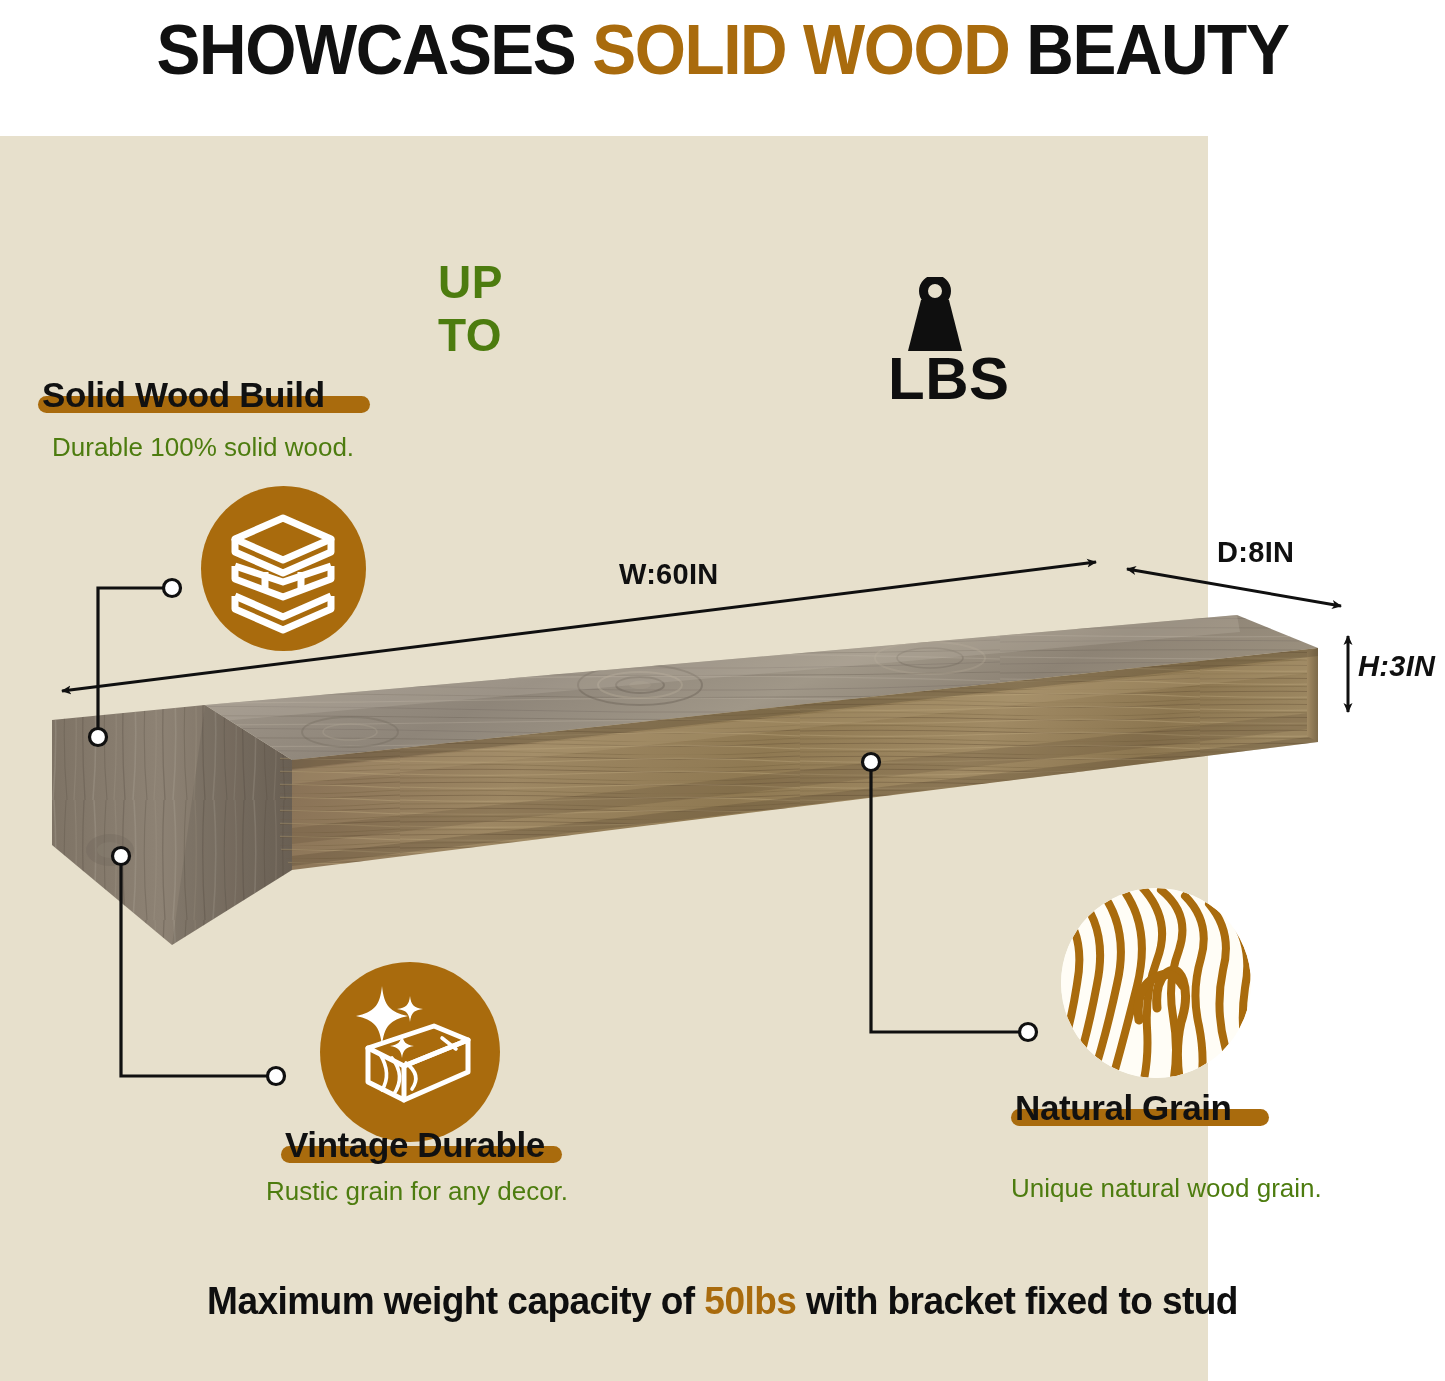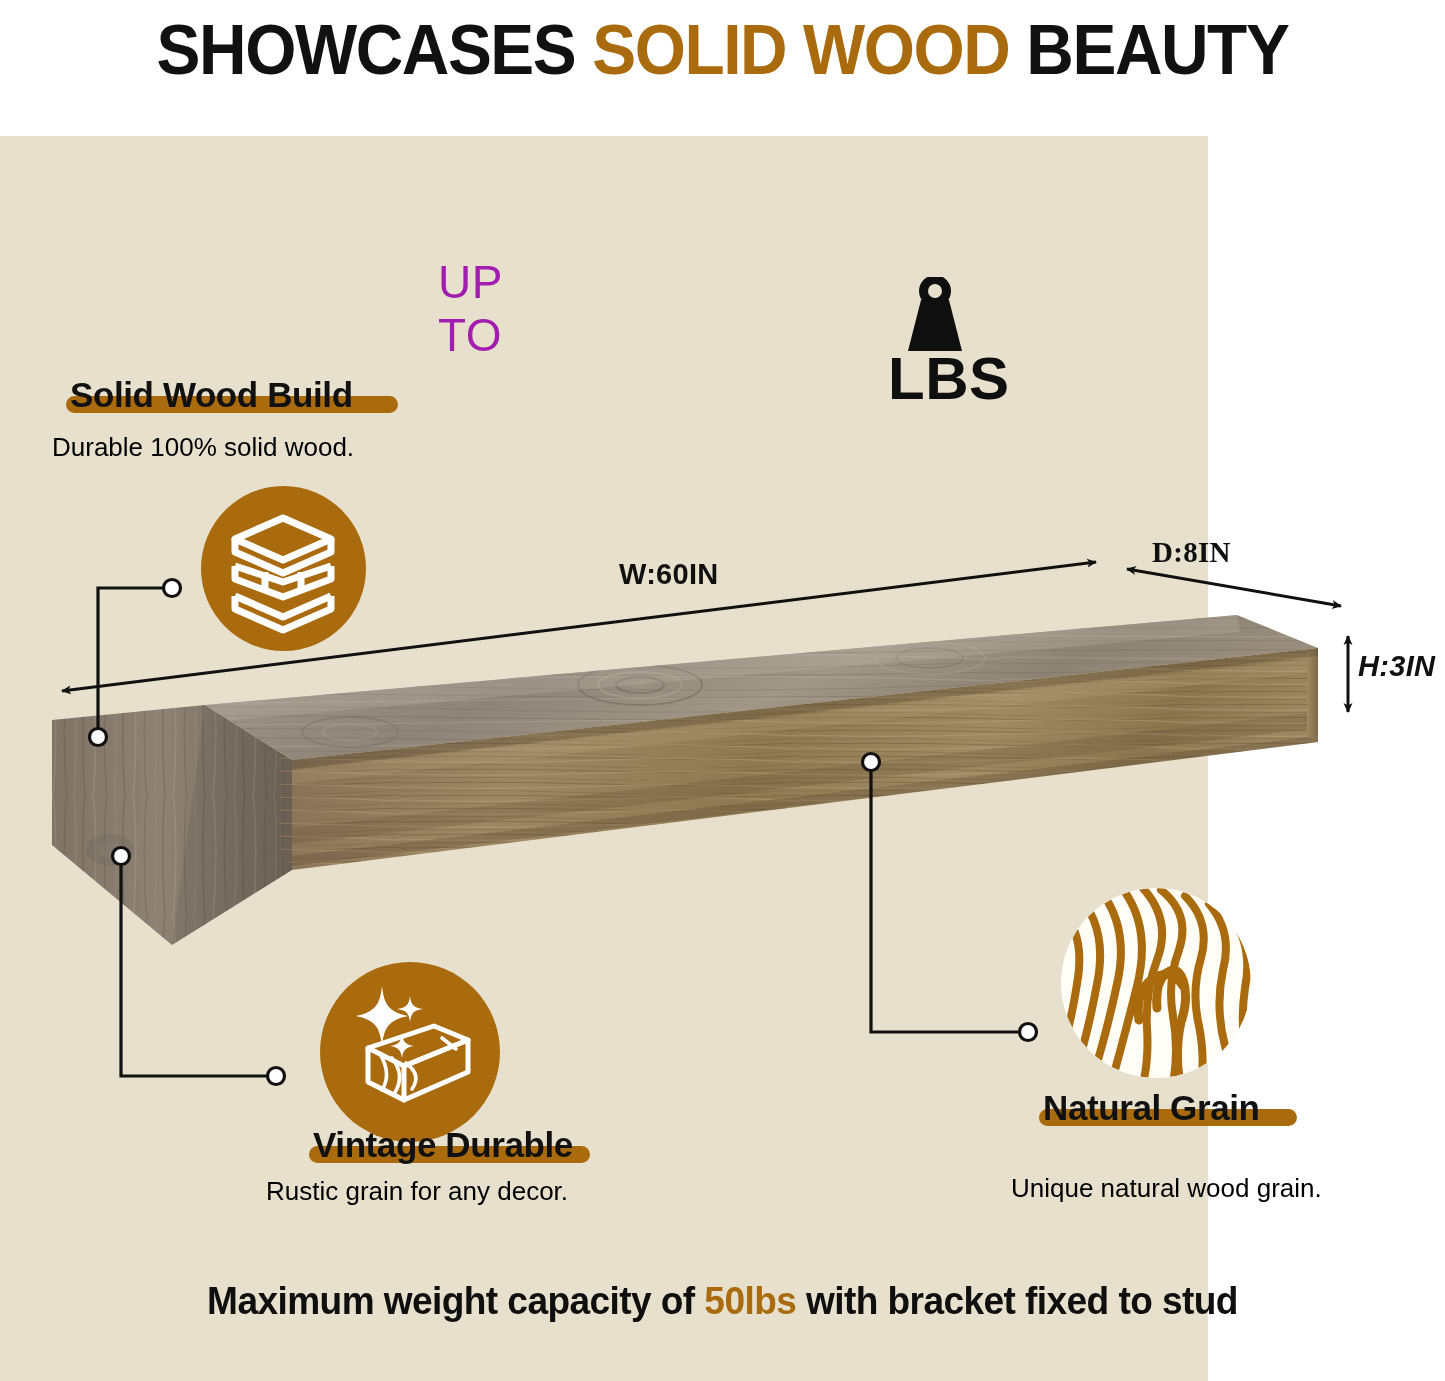--- a/index.html
+++ b/index.html
@@ -39,25 +39,25 @@
 
   
   #capacity {
     position: absolute;
     left: 438px; top: 182px;
     width: 580px; height: 220px;
   }
   .upto {
     position: absolute;
     left: 0px; top: 74px;
-    font-weight: 400;
+    font-weight: 700;
     font-size: 46px;
     line-height: 53px;
     letter-spacing: 0.5px;
-    color: #a21caf;
+    color: #4d7c0f;
   }
   .upto div { text-align: left; }
   .bignum {
     position: absolute;
     left: 88px; top: -22px;
     font-weight: 700;
     font-size: 260px;
     line-height: 260px;
     letter-spacing: -10px;
     color: #a96b0d;
@@ -87,35 +87,34 @@
   
   .dim-label {
     position: absolute;
     font-weight: 700;
     font-size: 29px;
     color: #101010;
     letter-spacing: 0.3px;
     white-space: nowrap;
   }
   #dim-w { left: 619px; top: 558px; }
-  #dim-d { left: 1152px; top: 536px; font-family: Liberation Serif, serif; }
+  #dim-d { left: 1217px; top: 536px; }
   #dim-h { left: 1358px; top: 650px; font-style: italic; }
 
   
   .feature { position: absolute; }
   .f-badge {
     position: absolute;
     border-radius: 50%;
     background: #a96b0d;
     overflow: hidden;
   }
   .f-title-wrap {
     position: absolute;
     white-space: nowrap;
-    margin-left: 28px;
   }
   .f-underline {
     position: absolute;
     left: 0; bottom: 2px;
     height: 17px;
     border-radius: 9px;
     background: #a96b0d;
   }
   .f-title {
     position: relative;
@@ -124,21 +123,21 @@
     line-height: 40px;
     letter-spacing: -0.4px;
     color: #111111;
   }
   .f-sub {
     position: absolute;
     white-space: nowrap;
     font-weight: 400;
     font-size: 26px;
     line-height: 30px;
-    color: #000000;
+    color: #4d7c0f;
   }
 
   
   #feat-solid .f-title-wrap { left: 36px; top: 375px; padding: 0 6px; }
   #feat-solid .f-underline  { left: 2px; width: 332px; }
   #feat-solid .f-sub        { left: 52px; top: 432px; }
   #feat-solid .f-badge      { left: 201px; top: 486px; width: 165px; height: 165px; }
 
   
   #feat-vintage .f-badge      { left: 320px; top: 962px; width: 180px; height: 180px; }

